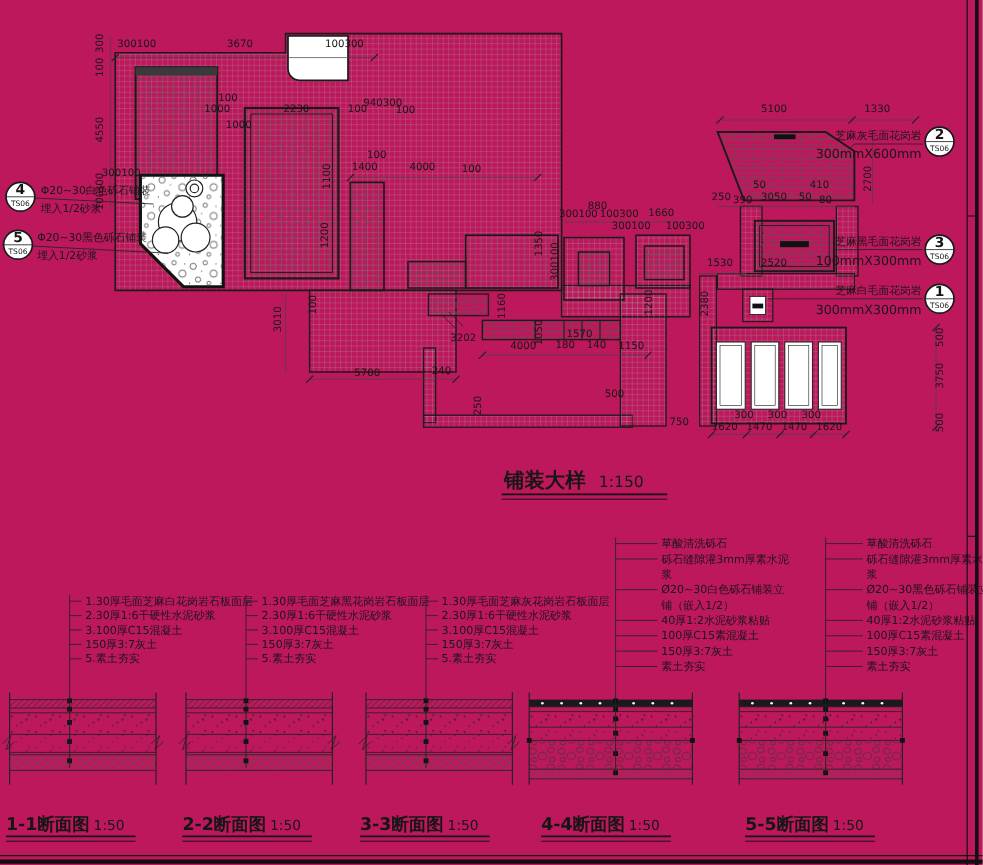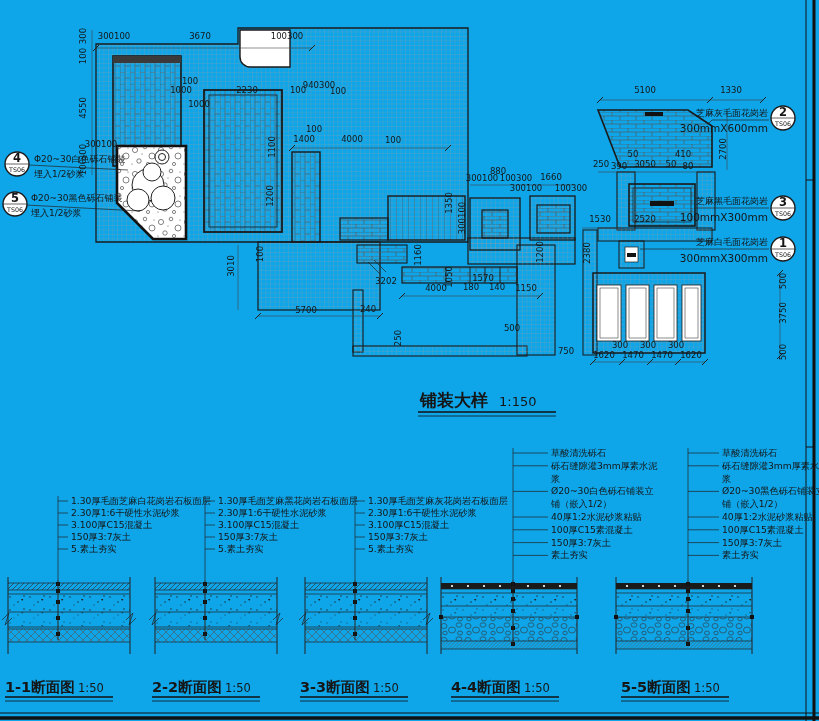--- a/index.html
+++ b/index.html
@@ -1,16 +1,16 @@
 <!DOCTYPE html>
 <html><head>
 <meta charset="utf-8">
 <style>
   html,body{margin:0;padding:0;background:#e8e8e8;}
-  .canvas{width:819px;height:721px;background:#0ea5e9;position:relative;overflow:hidden;}
+  .canvas{width:819px;height:721px;background:#be185d;position:relative;overflow:hidden;}
   svg{display:block;}
   text{font-family:"DejaVu Sans",sans-serif;fill:#161616;}
   .dim{font-size:8.5px;text-anchor:middle;}
   .note{font-size:9.2px;}
   .h1{font-size:17px;font-weight:bold;}
   .h1s{font-size:13px;}
   .h2{font-size:14.5px;font-weight:bold;}
   .h2s{font-size:11.5px;}
   .cnum{font-size:11.5px;font-weight:bold;text-anchor:middle;}
   .cref{font-size:6.3px;text-anchor:middle;}

